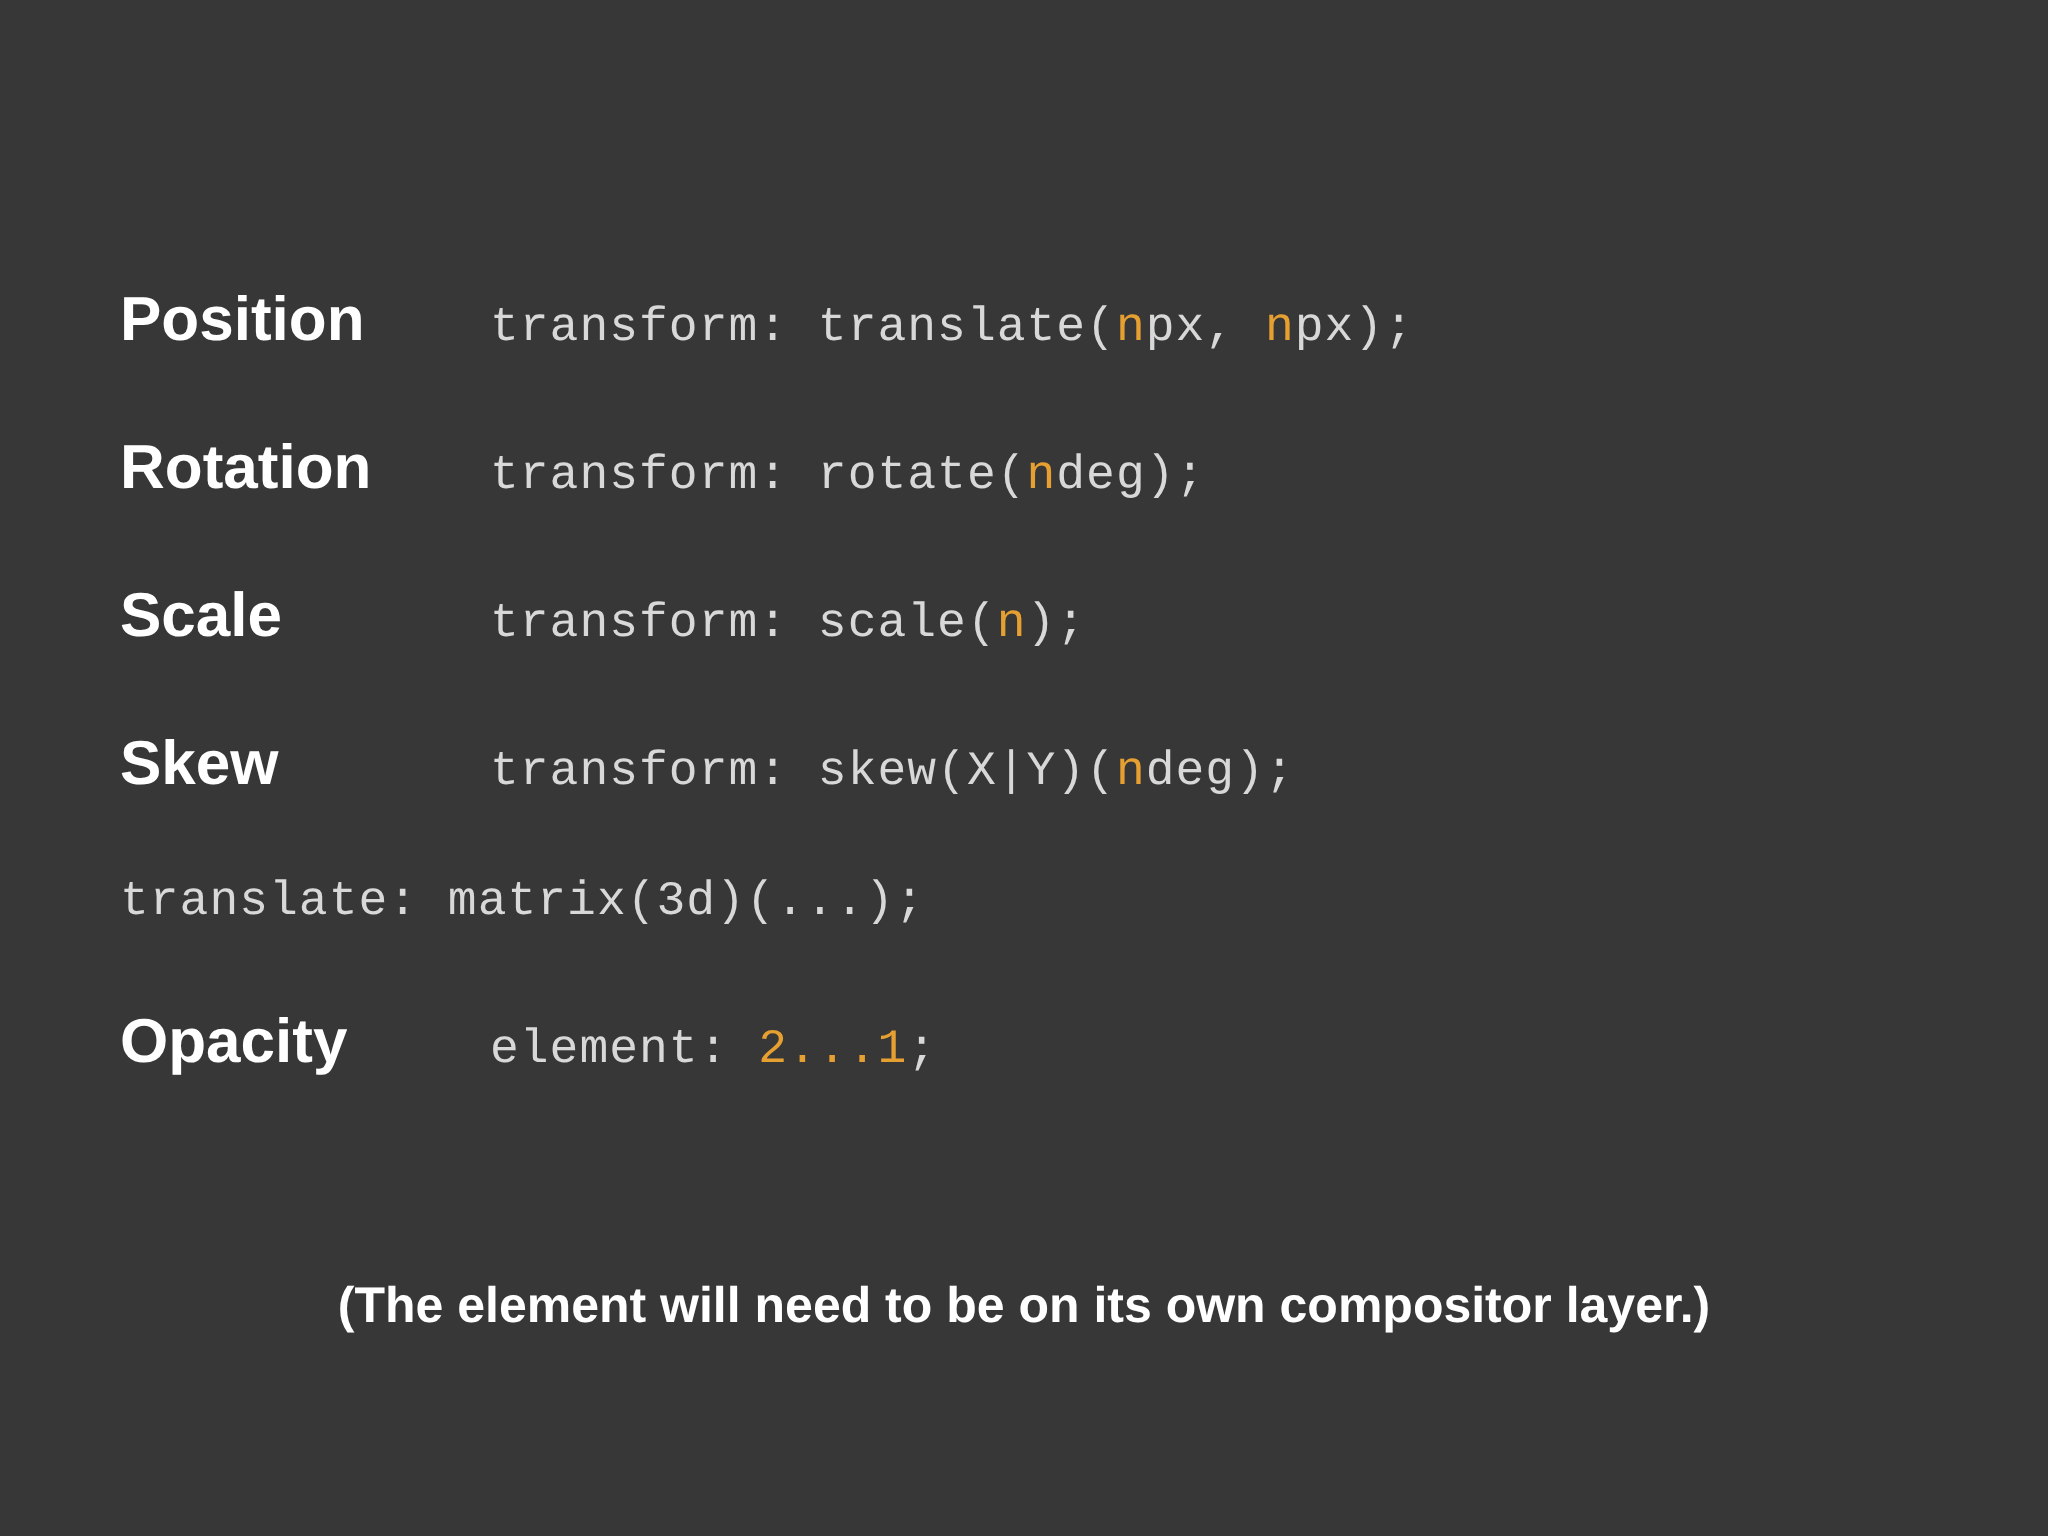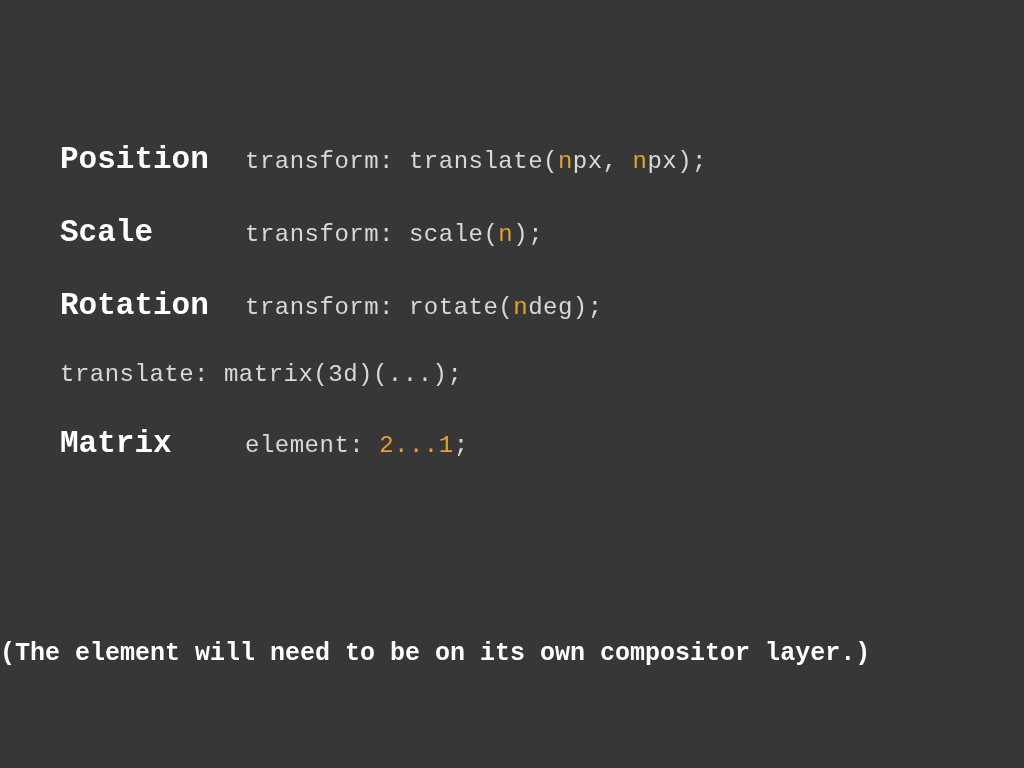--- a/index.html
+++ b/index.html
@@ -1,19 +1,18 @@
 <!DOCTYPE html>
 <html><head>
   <meta charset="utf-8">
   <style>
     * {
       margin: 0;
       padding: 0;
       box-sizing: border-box;
-      font-family: Liberation Mono, monospace;
     }
     body {
       width: 1024px;
       height: 768px;
       background-color: #373737;
       color: #ffffff;
       font-family: -apple-system, BlinkMacSystemFont, "Segoe UI", Helvetica, Arial, sans-serif;
       overflow: hidden;
       position: relative;
     }
@@ -43,44 +42,48 @@
       white-space: nowrap;
     }
     .hl {
       color: #e6a031;
     }
     .footer {
       position: absolute;
       bottom: 100px;
       left: 0;
       right: 0;
-      text-align: left;
+      text-align: center;
       font-weight: 700;
       font-size: 25px;
       color: #ffffff;
     }
   </style>
 </head>
 <body>
 
 <div class="content">
   <div class="row">
     <div class="label">Position</div>
     <div class="code"><span>transform: translate(</span><span class="hl">n</span><span>px, </span><span class="hl">n</span><span>px);</span></div>
   </div>
   <div class="row">
+    <div class="label">Rotation</div>
+    <div class="code"><span>transform: rotate(</span><span class="hl">n</span><span>deg);</span></div>
+  </div>
+  <div class="row">
     <div class="label">Scale</div>
     <div class="code"><span>transform: scale(</span><span class="hl">n</span><span>);</span></div>
   </div>
   <div class="row">
-    <div class="label">Rotation</div>
-    <div class="code"><span>transform: rotate(</span><span class="hl">n</span><span>deg);</span></div>
+    <div class="label">Skew</div>
+    <div class="code"><span>transform: skew(X|Y)(</span><span class="hl">n</span><span>deg);</span></div>
   </div>
   <div class="row">
     <div class="code"><span>translate: matrix(3d)(...);</span></div>
   </div>
   <div class="row">
-    <div class="label">Matrix</div>
+    <div class="label">Opacity</div>
     <div class="code"><span>element: </span><span class="hl">2...1</span><span>;</span></div>
   </div>
 </div>
 
 <div class="footer">(The element will need to be on its own compositor layer.)</div>
 
 </body></html>

